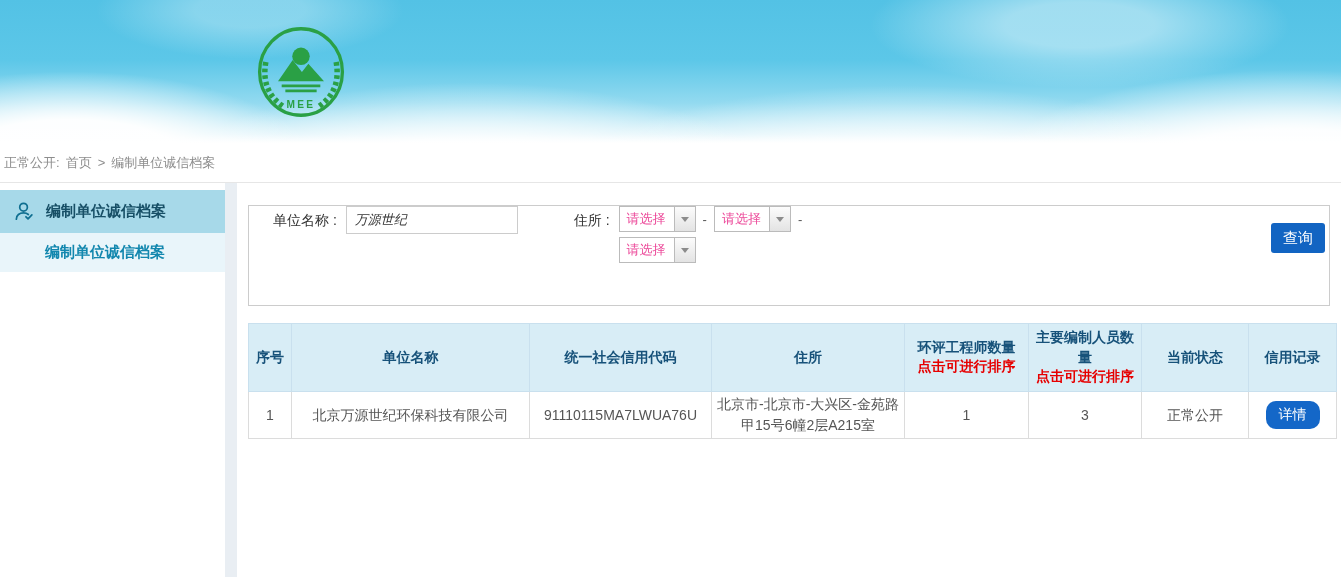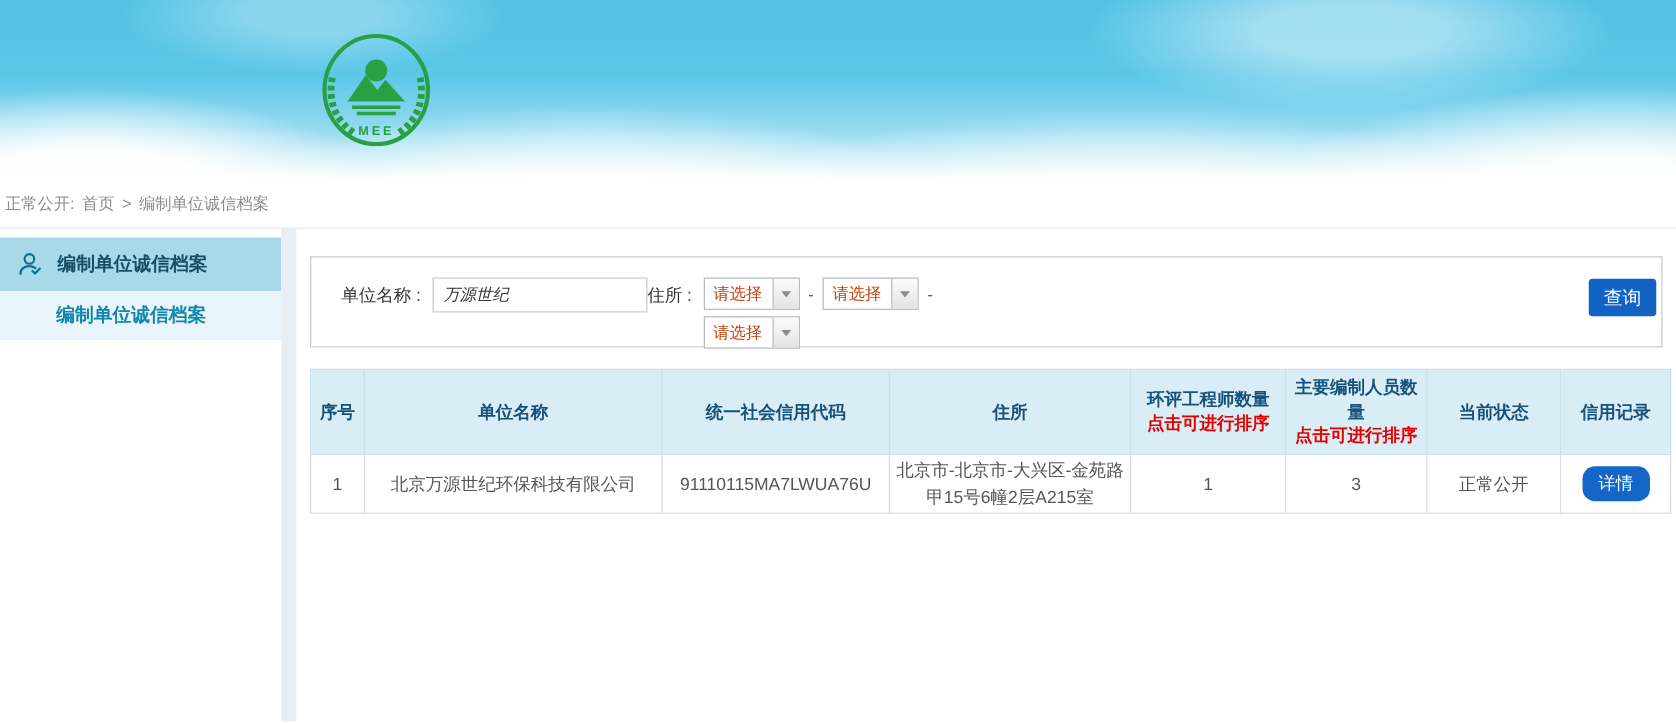--- a/index.html
+++ b/index.html
@@ -48,39 +48,39 @@
     height:43px; padding-left:13px;
   }
   .side-item.active { background:#a7d9e9; color:#174f66; font-weight:bold; font-size:15px; }
   .side-sub {
     height:39px; display:flex; align-items:center; cursor:pointer;
     padding-left:45px; background:#e9f5fa; color:#1287ae; font-weight:bold; font-size:15px;
   }
   .side-icon { width:23px; height:23px; flex:0 0 auto; }
 
   
-  .search-box { position:relative; border:1px solid #cccccc; height:73px; padding-top:16px; background:#fff; }
+  .search-box { position:relative; border:1px solid #cccccc; height:101px; background:#fff; }
   .form-row { display:flex; align-items:flex-start; }
   .field { display:flex; align-items:center; }
   .field label { font-size:14px; color:#333; margin-right:9px; white-space:nowrap; line-height:28px; }
   .f1 { margin-left:24px; }
   .f2 { margin-left:56px; }
-  .f3 { align-items:flex-start; }
+  .f3 { margin-left:56px; align-items:flex-start; }
   .txt-input {
     width:172px; height:28px; border:1px solid #ccc; background:#fff;
     padding:0 8px; font-size:13px; color:#333; outline:none;
     font-family:"Liberation Sans","DejaVu Sans",sans-serif;
     font-style:italic;
   }
   .sel-row { display:flex; align-items:center; margin-bottom:5px; }
   .select {
     width:77px; height:26px; border:1px solid #bbb; background:#fff;
     display:flex; cursor:pointer; overflow:hidden;
   }
-  .select .sel-txt { flex:1; font-size:13px; color:#c2410c; line-height:24px; padding-left:7px; white-space:nowrap; }
+  .select .sel-txt { flex:1; font-size:13px; color:#ec4899; line-height:24px; padding-left:7px; white-space:nowrap; }
   .select .sel-arrow {
     width:21px; border-left:1px solid #bbb;
     background:linear-gradient(#fcfcfc,#e3e3e3);
     display:flex; align-items:center; justify-content:center;
   }
   .tri { width:0; height:0; border:4px solid transparent; border-top:5px solid #8c8c8c; margin-top:5px; }
   .dash { margin:0 7px; color:#555; font-size:13px; }
   .query-btn {
     position:absolute; right:4px; top:17px; width:54px; height:30px;
     background:#1264c2; color:#fff; border:none; border-radius:3px;

